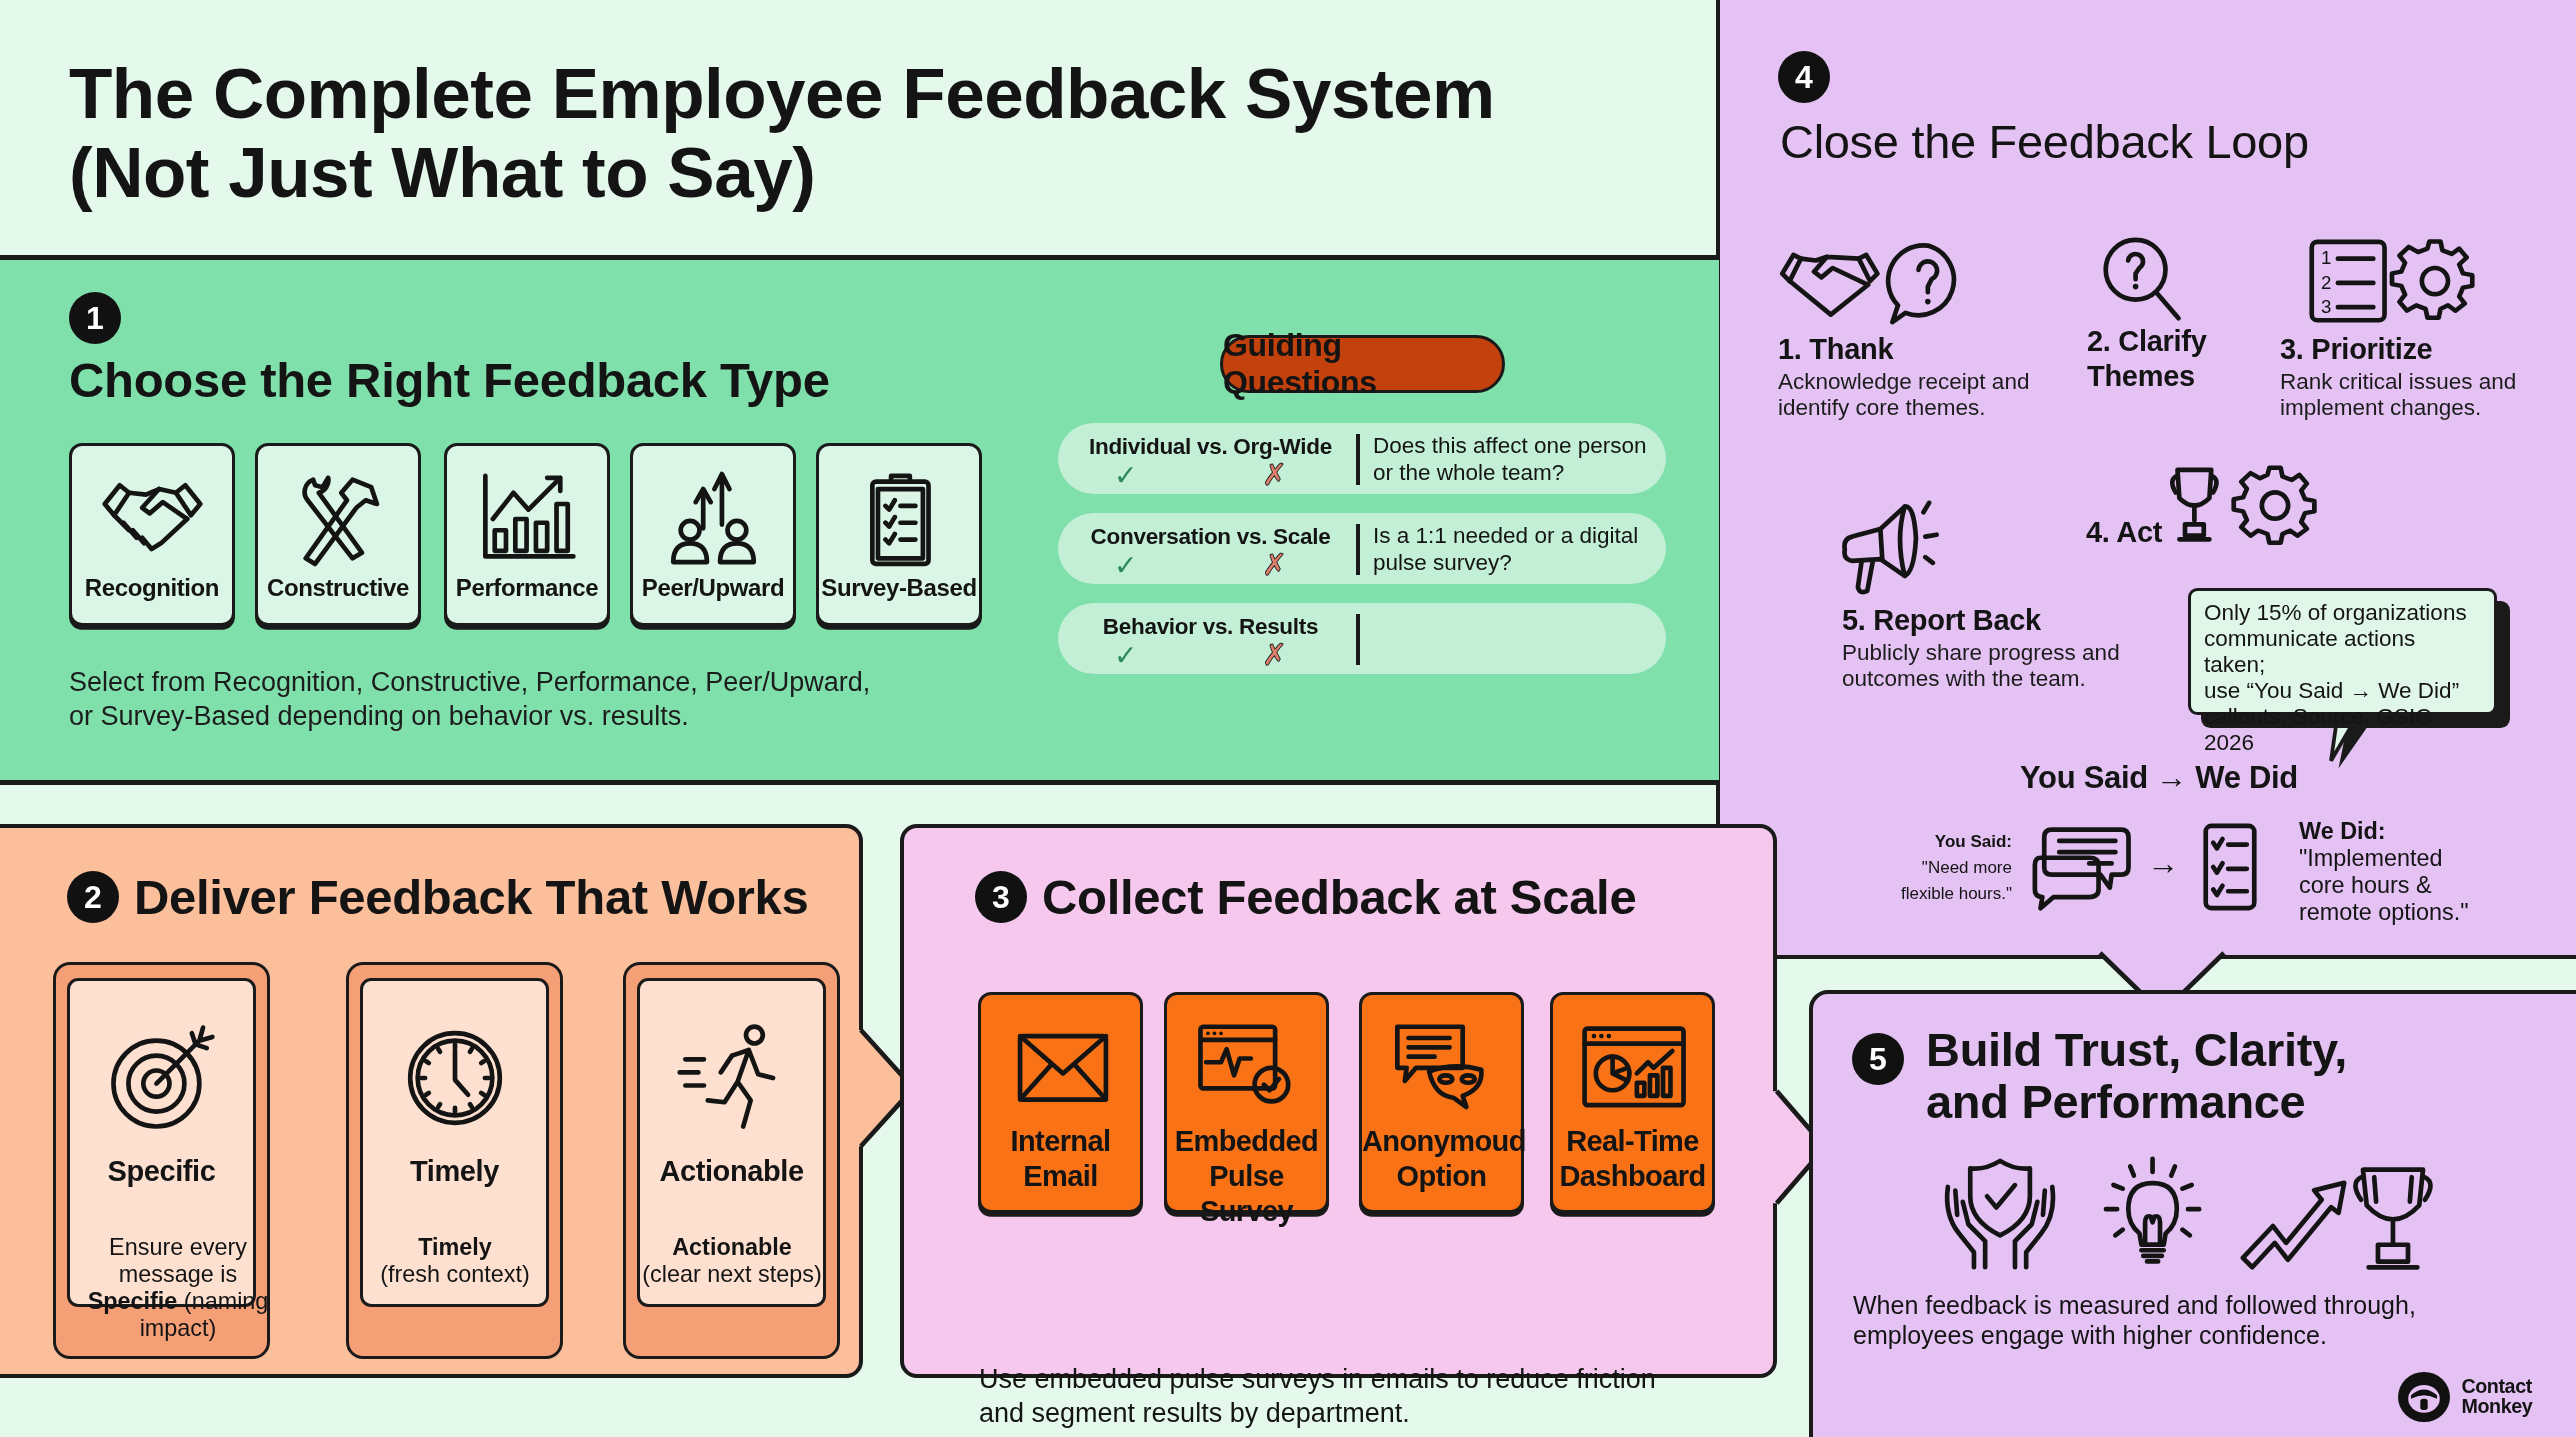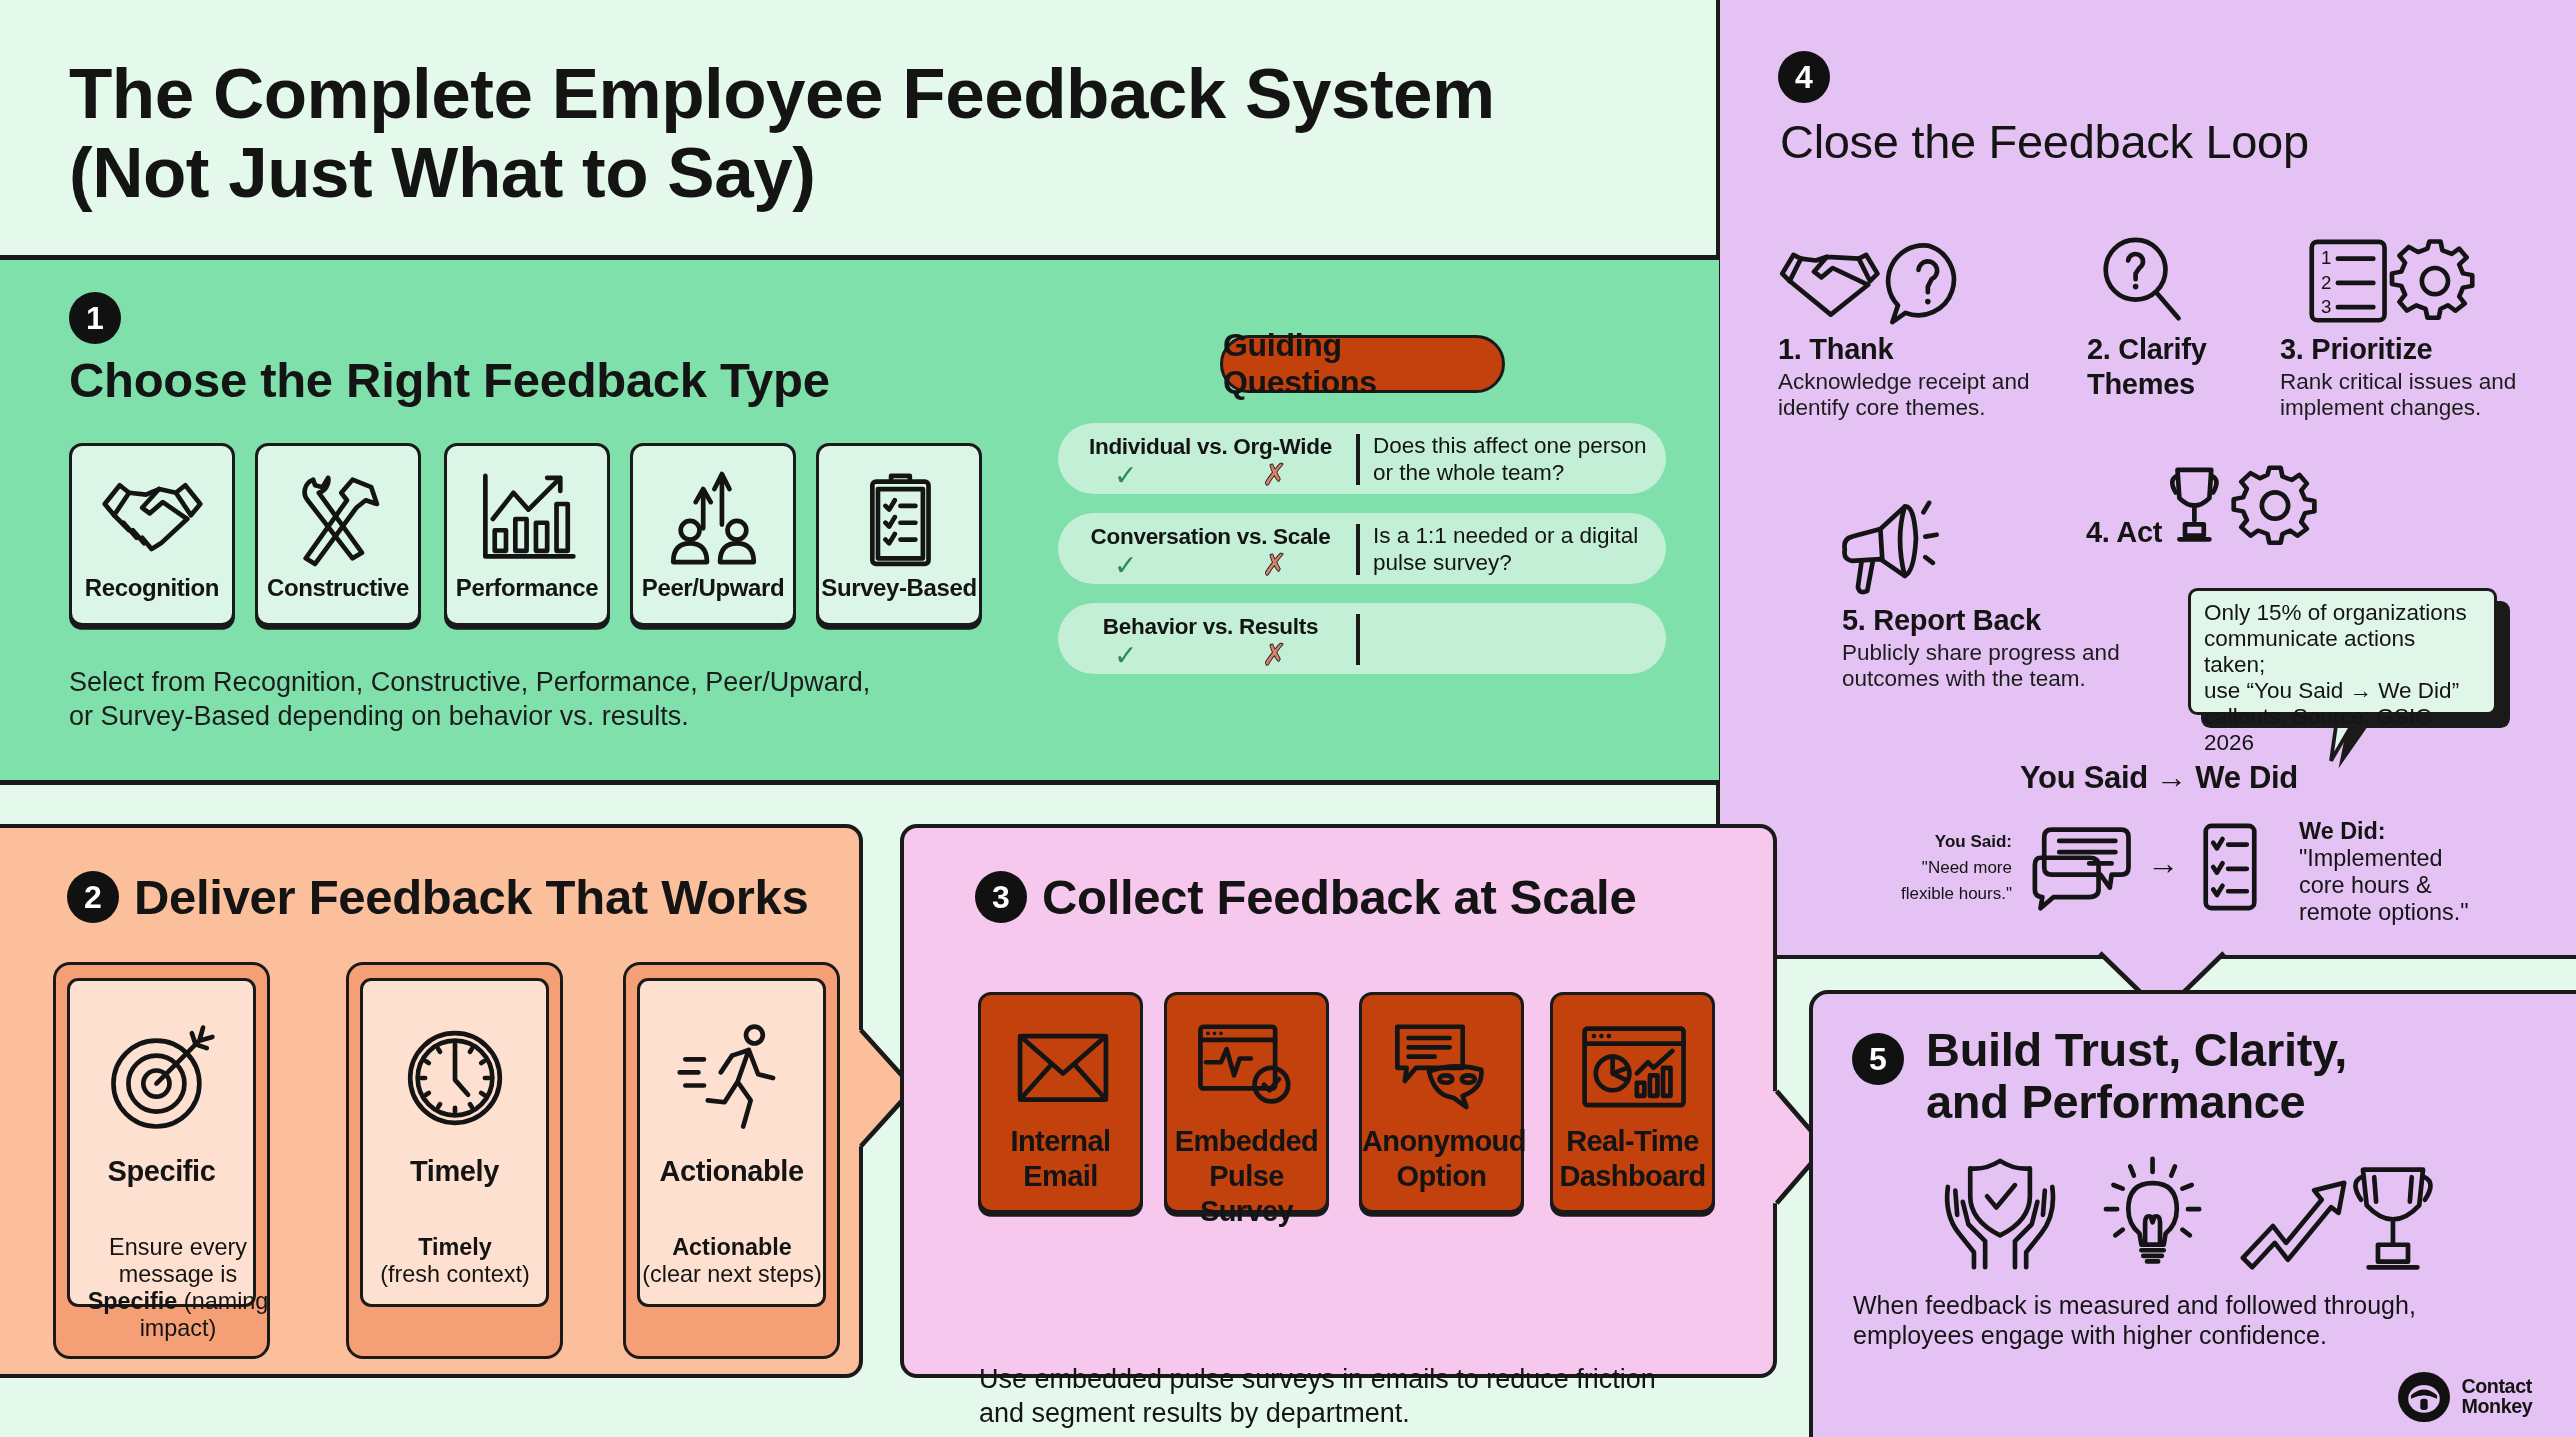--- a/index.html
+++ b/index.html
@@ -84,21 +84,21 @@
   
   .box3 {
     left: 900px; top: 824px; width: 877px; height: 554px;
     background: #f7c8ee; border: 4.7px solid #1a1a1a; border-radius: 17px;
   }
   .arrow3 { left: 1773px; top: 1091px; }
   .s3-head { left: 975px; top: 869px; display: flex; align-items: center; gap: 15px; }
   .s3-head .t { font-size: 49px; font-weight: 700; letter-spacing: -0.3px; }
   .col-card {
     position: absolute; top: 992px; width: 165px; height: 221px;
-    background: #c2410c; border: 3.7px solid #1a1a1a; border-radius: 13px;
+    background: #f97316; border: 3.7px solid #1a1a1a; border-radius: 13px;
     box-shadow: 0 3.7px 0 #1a1a1a;
   }
   .col-card svg { position: absolute; left: 26px; top: 26px; width: 112px; height: 103px; }
   .col-card .lbl { position: absolute; top: 129px; width: 100%; text-align: center; font-size: 29px; line-height: 35px; font-weight: 700; letter-spacing: -0.6px; }
   .s3-desc { left: 979px; top: 1325px; font-size: 27px; line-height: 34px; width: 786px; margin-top: 37px; }
 
   
   .panel4 {
     left: 1716px; top: -9.4px; width: 871px; height: 968px;
     background: #e4c2f4; border-left: 4.7px solid #1a1a1a; border-bottom: 4.7px solid #1a1a1a;
@@ -389,21 +389,21 @@
   <path class="s" d="M32 20 L70 20 M32 46 L70 46 M32 72 L70 72"></path>
   <circle class="s" cx="136" cy="44" r="14"></circle>
   <path class="s" d="M130 8 L142 8 L144 18 L154 22 L162 16 L170 26 L162 34 L166 44 L176 46 L176 58 L166 60 L162 70 L168 78 L158 86 L150 80 L142 84 L140 94 L128 94 L126 84 L116 80 L106 86 L98 76 L104 68 L100 58 L90 56 L90 44 L100 42 L104 32 L98 24 L108 14 L118 20 L128 16 Z" transform="translate(0,-6) scale(1,0.95)"></path>
 </svg>
 
 <div class="abs step-t" style="left:1778px; top:332px">1. Thank</div>
 <div class="abs step-d" style="left:1778px; top:369px; width:281px">
   <div>Acknowledge receipt and</div>
   <div>identify core themes.</div>
 </div>
-<div class="abs step-t" style="left:2087px; top:332px">
+<div class="abs step-t" style="left:2087px; top:324px">
   <div>2. Clarify</div>
   <div>Themes</div>
 </div>
 <div class="abs step-t" style="left:2280px; top:332px">3. Prioritize</div>
 <div class="abs step-d" style="left:2280px; top:369px; width:281px">
   <div>Rank critical issues and</div>
   <div>implement changes.</div>
 </div>
 
 <div class="abs step-t" style="left:2086px; top:515px">4. Act</div>

